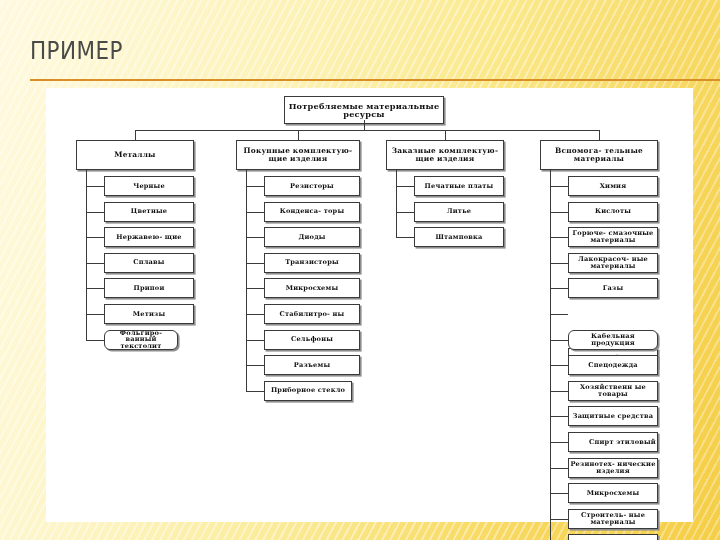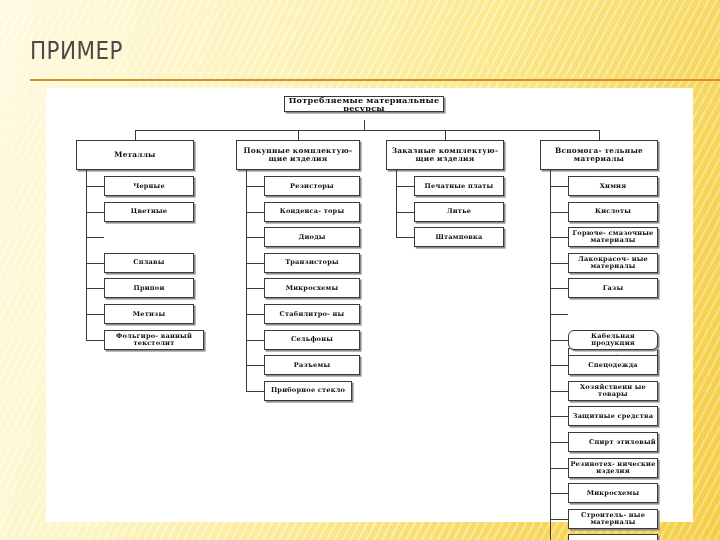--- a/index.html
+++ b/index.html
@@ -84,37 +84,38 @@
 <body>
 
 <div id="slide">
 
   <div class="title">ПРИМЕР</div>
 
   <div class="title-rule"></div>
 
   <div class="panel">
     <div class="diagram" id="diagram">
-        <div class="box root" style="left: 238px; top: 8px; width: 160px; height: 16px; text-align: center;">Потребляемые материальные ресурсы</div>
+        <div class="box root" style="left: 238px; top: 8px; width: 160px; height: 28px; text-align: center;">Потребляемые материальные ресурсы</div>
         <div class="ln v" style="left: 318px; top: 32px; height: 10px;"></div>
         <div class="ln h" style="left: 89px; top: 42px; width: 464px;"></div>
         <div class="ln v" style="left: 89px; top: 42px; height: 10px;"></div>
         <div class="box lvl2" style="left: 30px; top: 52px; width: 118px; height: 30px;">Металлы</div>
         <div class="box leaf" style="left: 58px; top: 88px; width: 90px; height: 20px;">Черные</div>
         <div class="ln h" style="left: 40px; top: 98px; width: 18px;"></div>
         <div class="box leaf" style="left: 58px; top: 113.6px; width: 90px; height: 20px;">Цветные</div>
         <div class="ln h" style="left: 40px; top: 123.6px; width: 18px;"></div>
+        <div class="box leaf" style="left: 58px; top: 139.2px; width: 90px; height: 20px;">Нержавею- щие</div>
         <div class="ln h" style="left: 40px; top: 149.2px; width: 18px;"></div>
         <div class="box leaf" style="left: 58px; top: 164.8px; width: 90px; height: 20px;">Сплавы</div>
         <div class="ln h" style="left: 40px; top: 174.8px; width: 18px;"></div>
         <div class="box leaf" style="left: 58px; top: 190.4px; width: 90px; height: 20px;">Припои</div>
         <div class="ln h" style="left: 40px; top: 200.4px; width: 18px;"></div>
         <div class="box leaf" style="left: 58px; top: 216px; width: 90px; height: 20px;">Метизы</div>
         <div class="ln h" style="left: 40px; top: 226px; width: 18px;"></div>
-        <div class="box leaf" style="left: 58px; top: 241.6px; width: 100px; height: 20px;">Фольгиро- ванный текстолит</div>
+        <div class="box leaf" style="left: 58px; top: 241.6px; width: 74px; height: 20px; border-radius: 6px;">Фольгиро- ванный текстолит</div>
         <div class="ln h" style="left: 40px; top: 251.6px; width: 18px;"></div>
         <div class="ln v" style="left: 40px; top: 82px; height: 169.6px;"></div>
         <div class="ln v" style="left: 252px; top: 42px; height: 10px;"></div>
         <div class="box lvl2" style="left: 190px; top: 52px; width: 124px; height: 30px;">Покупные комплектую- щие изделия</div>
         <div class="box leaf" style="left: 218px; top: 88px; width: 96px; height: 20px;">Резисторы</div>
         <div class="ln h" style="left: 200px; top: 98px; width: 18px;"></div>
         <div class="box leaf" style="left: 218px; top: 113.6px; width: 96px; height: 20px;">Конденса- торы</div>
         <div class="ln h" style="left: 200px; top: 123.6px; width: 18px;"></div>
         <div class="box leaf" style="left: 218px; top: 139.2px; width: 96px; height: 20px;">Диоды</div>
         <div class="ln h" style="left: 200px; top: 149.2px; width: 18px;"></div>

